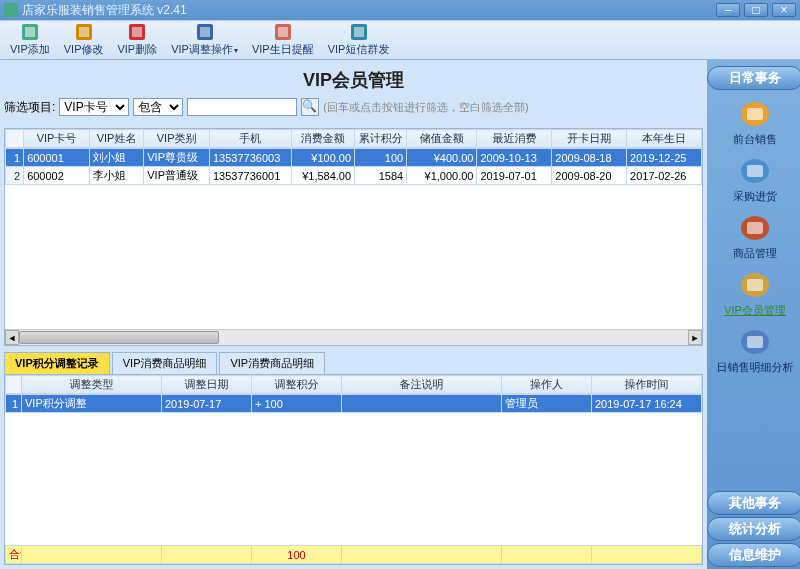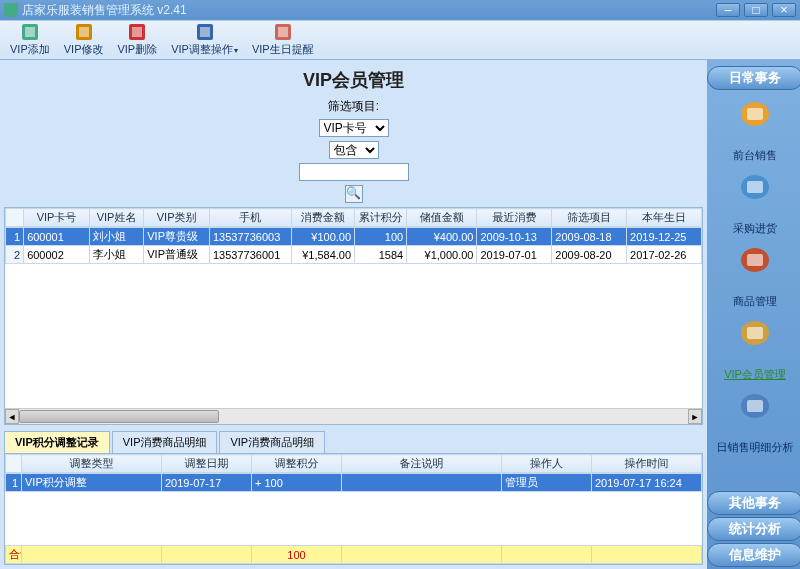--- a/index.html
+++ b/index.html
@@ -17,44 +17,44 @@
 .tbtn .carr::after { content: "▾"; font-size: 8px; margin-left: 1px; }
 
 .body { display: flex; height: 509px; }
 .main { flex: 1; background: #d2e4f7; padding: 4px; display: flex; flex-direction: column; }
 .sidebar { width: 104px; background: linear-gradient(#7fb0e0,#5c94cf); display: flex; flex-direction: column; align-items: center; padding-top: 4px; }
 
 .accent-btn { width: 96px; height: 24px; background: linear-gradient(#9ec9f0,#5c94cf); border: 1px solid #3b6fa8; border-radius: 12px; color: #fff; font-weight: bold; text-align: center; line-height: 22px; margin: 2px 0; cursor: pointer; font-size: 13px; }
 .sb-menu { flex: 1; display: flex; flex-direction: column; align-items: center; gap: 4px; margin-top: 4px; overflow: hidden; }
 .sb-item { display: flex; flex-direction: column; align-items: center; cursor: pointer; padding: 2px 0; }
 .sb-item .sicon { width: 36px; height: 32px; }
-.sb-item .slbl { color: #0a2a5a; font-size: 11px; margin-top: 18px; }
+.sb-item .slbl { color: #0a2a5a; font-size: 11px; margin-top: 2px; }
 .sb-item.active .slbl { color: #2a8a2a; text-decoration: underline; }
 
 .page-title { text-align: center; font-size: 18px; font-weight: bold; color: #222; margin: 4px 0 6px; }
-.filter-row { display: flex; align-items: center; gap: 4px; margin-bottom: 4px; flex-direction: column; }
+.filter-row { display: flex; align-items: center; gap: 4px; margin-bottom: 12px; }
 .filter-row select, .filter-row input { border: 1px solid #7a9cc0; background: #fff; height: 18px; font-size: 12px; }
 .filter-row .hint { color: #888; font-size: 11px; }
 .filter-row .gobtn { width: 18px; height: 18px; border: 1px solid #7a9cc0; background: #e8f1fb; cursor: pointer; text-align: center; line-height: 14px; }
 
 .grid-hold { flex: 0 0 218px; border: 1px solid #99b8d8; background: #fff; display: flex; flex-direction: column; }
 table { border-collapse: collapse; width: 100%; table-layout: fixed; }
 th, td { border: 1px solid #c6d8ea; height: 18px; padding: 0 3px; overflow: hidden; white-space: nowrap; text-overflow: clip; font-size: 11px; }
 th { background: linear-gradient(#eef5fd,#d8e8f8); color: #234; font-weight: normal; text-align: center; }
 .rownum { width: 16px; background: #eef5fd; text-align: right; color: #234; }
 tr.sel td { background: #3a7bd5; color: #fff; }
 .grid-body { flex: 1; overflow: hidden; }
 .hscroll { height: 16px; background: #e8e8e8; border-top: 1px solid #ccc; position: relative; }
 .hscroll .thumb { position: absolute; left: 14px; top: 1px; height: 13px; width: 200px; background: linear-gradient(#ddd,#bbb); border: 1px solid #999; border-radius: 2px; }
 .hscroll .arrL, .hscroll .arrR { position: absolute; top: 0; width: 14px; height: 15px; text-align: center; line-height: 14px; background: #ddd; border: 1px solid #aaa; font-size: 9px; }
 .hscroll .arrL { left: 0; } .hscroll .arrR { right: 0; }
 
 .tabs { display: flex; margin-top: 6px; }
 .tab { padding: 3px 10px; border: 1px solid #99b8d8; border-bottom: none; background: #d8e8f8; cursor: pointer; margin-right: 2px; font-size: 11px; }
-.tab.active { background: #fef9c3; font-weight: bold; }
+.tab.active { background: #fde047; font-weight: bold; }
 .grid-hold2 { flex: 1; border: 1px solid #99b8d8; background: #fff; display: flex; flex-direction: column; min-height: 0; }
 .sum-row td { background: #fff799; color: #c00; text-align: center; }
 .ra { text-align: right; }
 </style>
 </head>
 <body>
 
 <div class="titlebar">
   <svg class="app-icon" viewBox="0 0 16 16">
       <rect width="16" height="16" fill="#4a8" rx="2"></rect>
@@ -94,47 +94,55 @@
       </svg>
       <span class="tlbl carr">VIP调整操作</span>
     </div>
     <div class="tbtn">
       <svg class="ticon" viewBox="0 0 16 16">
         <rect width="16" height="16" fill="#c65" rx="2"></rect>
         <rect x="3" y="3" width="10" height="10" fill="#fff" opacity="0.5"></rect>
       </svg>
       <span class="tlbl ">VIP生日提醒</span>
     </div>
+    <div class="tbtn">
+      <svg class="ticon" viewBox="0 0 16 16">
+        <rect width="16" height="16" fill="#38a" rx="2"></rect>
+        <rect x="3" y="3" width="10" height="10" fill="#fff" opacity="0.5"></rect>
+      </svg>
+      <span class="tlbl ">VIP短信群发</span>
+    </div>
   </div>
 
 <div class="body">
   <div class="main">
     <div class="page-title">VIP会员管理</div>
     <div class="filter-row">
       <span>筛选项目:</span>
       <select style="width:70px"><option>VIP卡号</option></select>
       <select style="width:50px"><option>包含</option></select>
       <input style="width: 110px;" value="">
       <div class="gobtn">🔍</div>
+      <span class="hint">(回车或点击按钮进行筛选，空白筛选全部)</span>
     </div>
 
     <div class="grid-hold">
       <table>
           <thead>
             <tr id="ghead">
               <th class="rownum" style="width:16px"></th>
               <th style="width:58px">VIP卡号</th>
               <th style="width:48px">VIP姓名</th>
               <th style="width:58px">VIP类别</th>
               <th style="width:72px">手机</th>
               <th style="width:56px">消费金额</th>
               <th style="width:46px">累计积分</th>
               <th style="width:62px">储值金额</th>
               <th style="width:66px">最近消费</th>
-              <th style="width:66px">筛选项目</th>
+              <th style="width:66px">开卡日期</th>
               <th style="width:66px">本年生日</th>
             </tr>
           </thead>
         </table>
       <div class="grid-body">
           <table>
             <tbody id="gbody">
               <tr class="sel">
                 <td class="rownum" style="width:16px">1</td>
                 <td class="" style="width:58px">600001</td>

